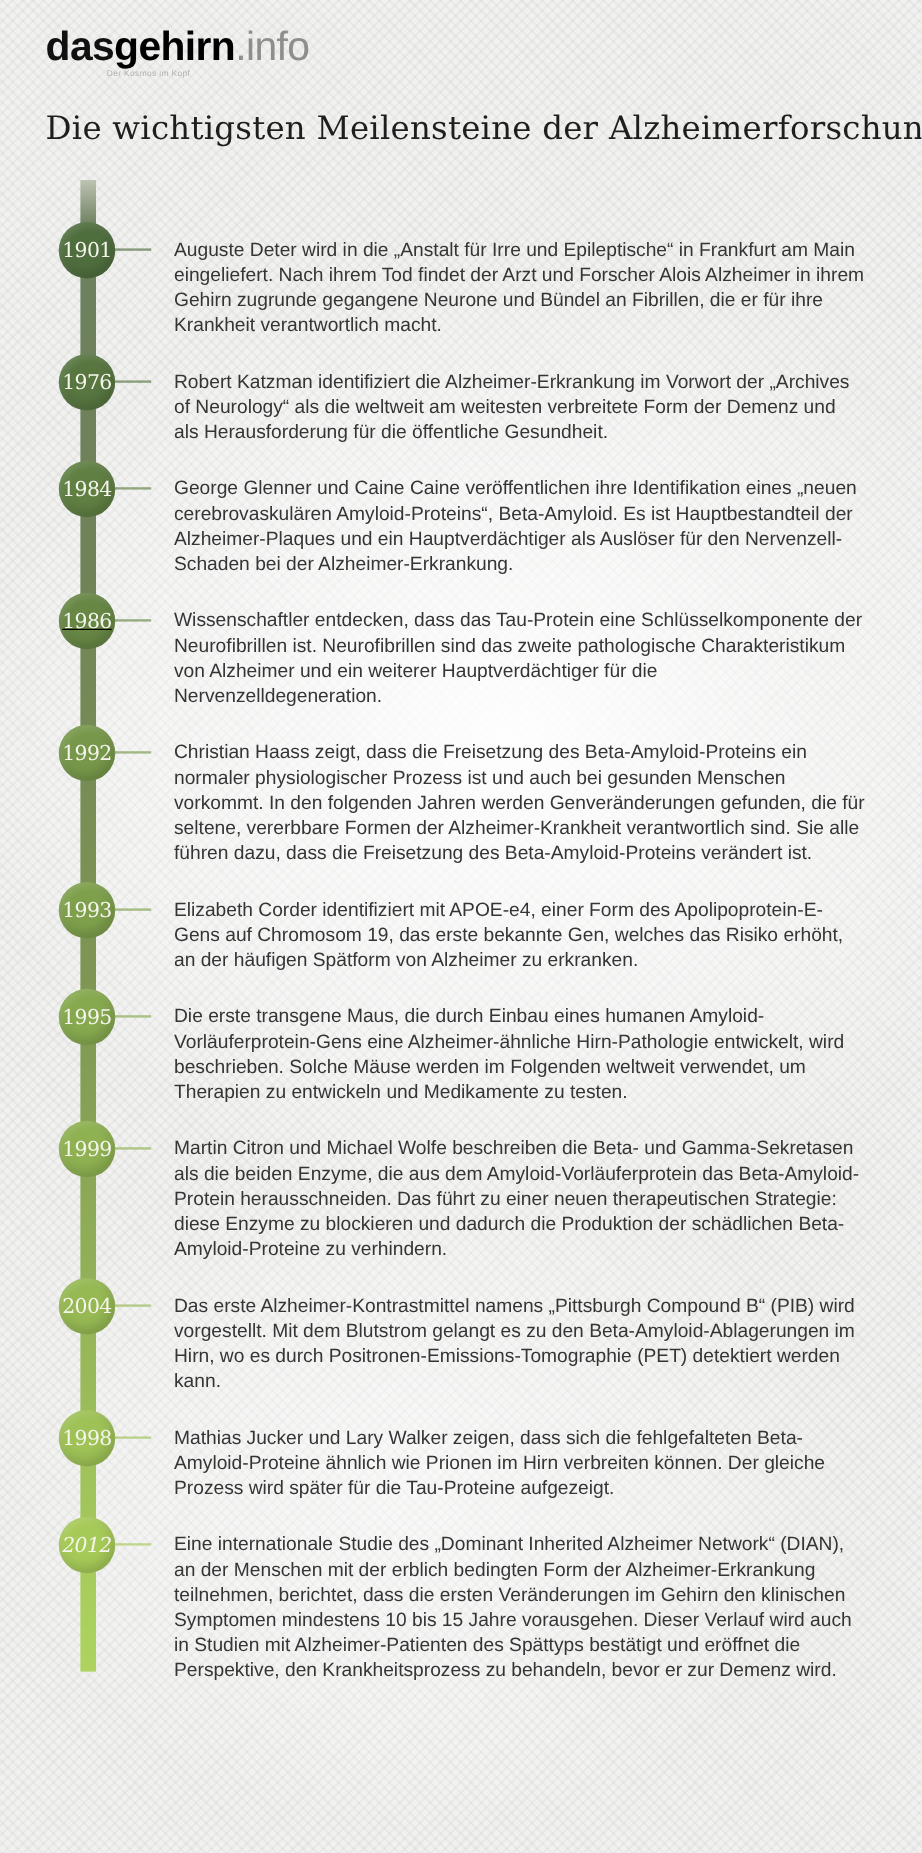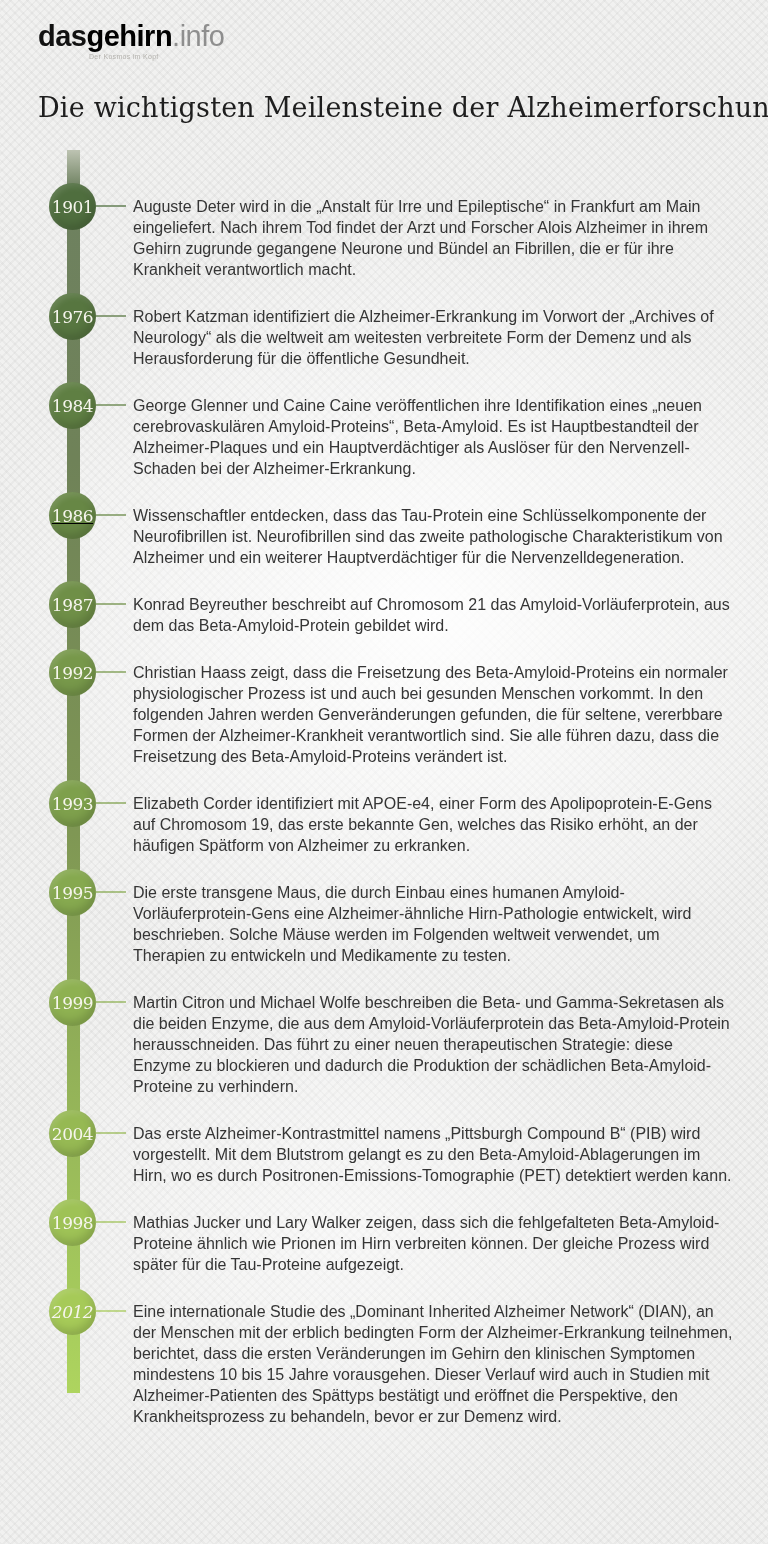--- a/index.html
+++ b/index.html
@@ -11,41 +11,41 @@
     background-color:#f1f1f0;
     background-image:
       radial-gradient(ellipse 620px 560px at 55% 40%, rgba(255,255,255,0.95), rgba(255,255,255,0) 72%),
       radial-gradient(ellipse 500px 420px at 45% 80%, rgba(255,255,255,0.55), rgba(255,255,255,0) 70%),
       repeating-linear-gradient(45deg, rgba(0,0,0,0.030) 0 2px, rgba(255,255,255,0.0) 2px 6px),
       repeating-linear-gradient(-45deg, rgba(0,0,0,0.030) 0 2px, rgba(255,255,255,0.0) 2px 6px);
     font-family:"Liberation Sans", sans-serif;
   }
   
   .logo{position:absolute;left:38px;top:22px;line-height:1;}
-  .logo-line{font-size:29px;letter-spacing:-0.5px;white-space:nowrap;}
+  .logo-line{font-size:34px;letter-spacing:-0.5px;white-space:nowrap;}
   .logo-das{font-weight:700;color:#111;}
   .logo-gehirn{font-weight:800;color:#000;}
   .logo-info{font-weight:400;color:#8e8e8e;}
   .logo-tagline{margin:2px 0 0 51px;font-size:7px;color:#b3b1ac;letter-spacing:0.3px;}
   
   .page-title{
     position:absolute;left:38px;top:92px;margin:0;
     font-family:"DejaVu Serif", serif;font-weight:400;
     font-size:27px;color:#1e1e1e;letter-spacing:0.2px;white-space:nowrap;
   }
   
   .timeline-line{
     position:absolute;left:67px;top:150px;width:13px;height:1243px;z-index:1;
   }
   .entries{
-    position:absolute;left:133px;top:196px;width:600px;z-index:2;
+    position:absolute;left:133px;top:186px;width:600px;z-index:2;
   }
   .entry{position:relative;margin-bottom:26px;}
   .entry-text{
-    margin:0;font-size:16px;line-height:21px;color:#353535;
+    margin:12px;font-size:16px;line-height:21px;color:#353535;
   }
   .bubble{
     position:absolute;left:-84px;top:-13px;
     width:47px;height:47px;border-radius:50%;
     display:flex;align-items:center;justify-content:center;
     box-shadow:inset -3px -5px 9px rgba(0,0,0,0.16), inset 2px 3px 6px rgba(255,255,255,0.14);
   }
   .year{
     font-family:"DejaVu Serif", serif;font-size:17px;letter-spacing:-0.5px;
     color:#f6f5ed;
@@ -96,27 +96,20 @@
   </div>
 
   <div class="entry">
     <div class="bubble" style="background-color: rgb(103, 135, 69); text-decoration: underline;">
       <span class="year">1986</span>
     </div>
     <div class="connector" style="background-color: rgb(103, 135, 69);"></div>
     <p class="entry-text">Wissenschaftler entdecken, dass das Tau-Protein eine Schlüsselkomponente der Neurofibrillen ist. Neurofibrillen sind das zweite pathologische Charakteristikum von Alzheimer und ein weiterer Hauptverdächtiger für die Nervenzelldegeneration.</p>
   </div>
 
-  <div class="entry">
-    <div class="bubble" style="background-color: rgb(111, 143, 71);">
-      <span class="year">1987</span>
-    </div>
-    <div class="connector" style="background-color: rgb(111, 143, 71);"></div>
-    <p class="entry-text">Konrad Beyreuther beschreibt auf Chromosom 21 das Amyloid-Vorläuferprotein, aus dem das Beta-Amyloid-Protein gebildet wird.</p>
-  </div>
 
   <div class="entry">
     <div class="bubble" style="background-color: rgb(119, 152, 74);">
       <span class="year">1992</span>
     </div>
     <div class="connector" style="background-color: rgb(119, 152, 74);"></div>
     <p class="entry-text">Christian Haass zeigt, dass die Freisetzung des Beta-Amyloid-Proteins ein normaler physiologischer Prozess ist und auch bei gesunden Menschen vorkommt. In den folgenden Jahren werden Genveränderungen gefunden, die für seltene, vererbbare Formen der Alzheimer-Krankheit verantwortlich sind. Sie alle führen dazu, dass die Freisetzung des Beta-Amyloid-Proteins verändert ist.</p>
   </div>
 
   <div class="entry">

